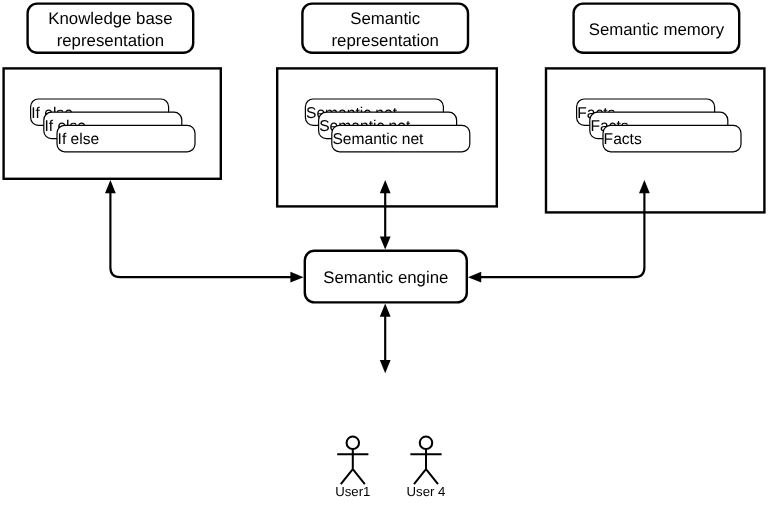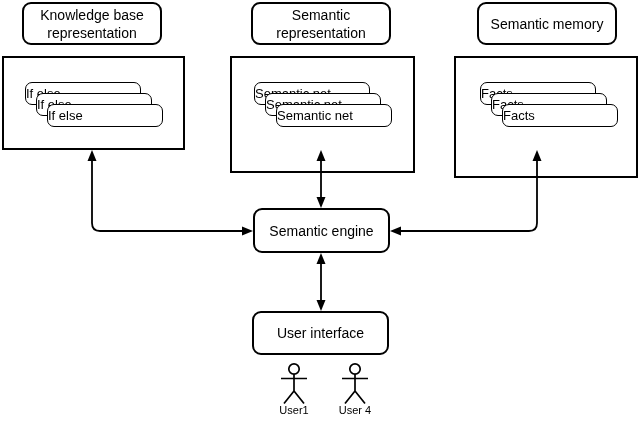--- a/index.html
+++ b/index.html
@@ -84,23 +84,20 @@
     </div>
     <div class="card" style="left:46px;top:46px">
       <span>Facts</span>
     </div>
   </div>
 
   <div class="node" style="left:253px;top:208px;width:137px;height:45px">
     <span>Semantic engine</span>
   </div>
 
-  <div class="node" style="left:252px;top:311px;width:137px;height:44px">
-    <span>User interface</span>
-  </div>
 
   <svg class="overlay" viewBox="0 0 640 423" xmlns="http://www.w3.org/2000/svg">
 
     <g>
       <path class="ln" d="M 250,231 H 100 Q 92,231 92,223 V 153"></path>
       <polygon class="hd" points="92,150 87.5,161 96.5,161"></polygon>
       <polygon class="hd" points="253,231 242,226.5 242,235.5"></polygon>
     </g>
 
     <g>

